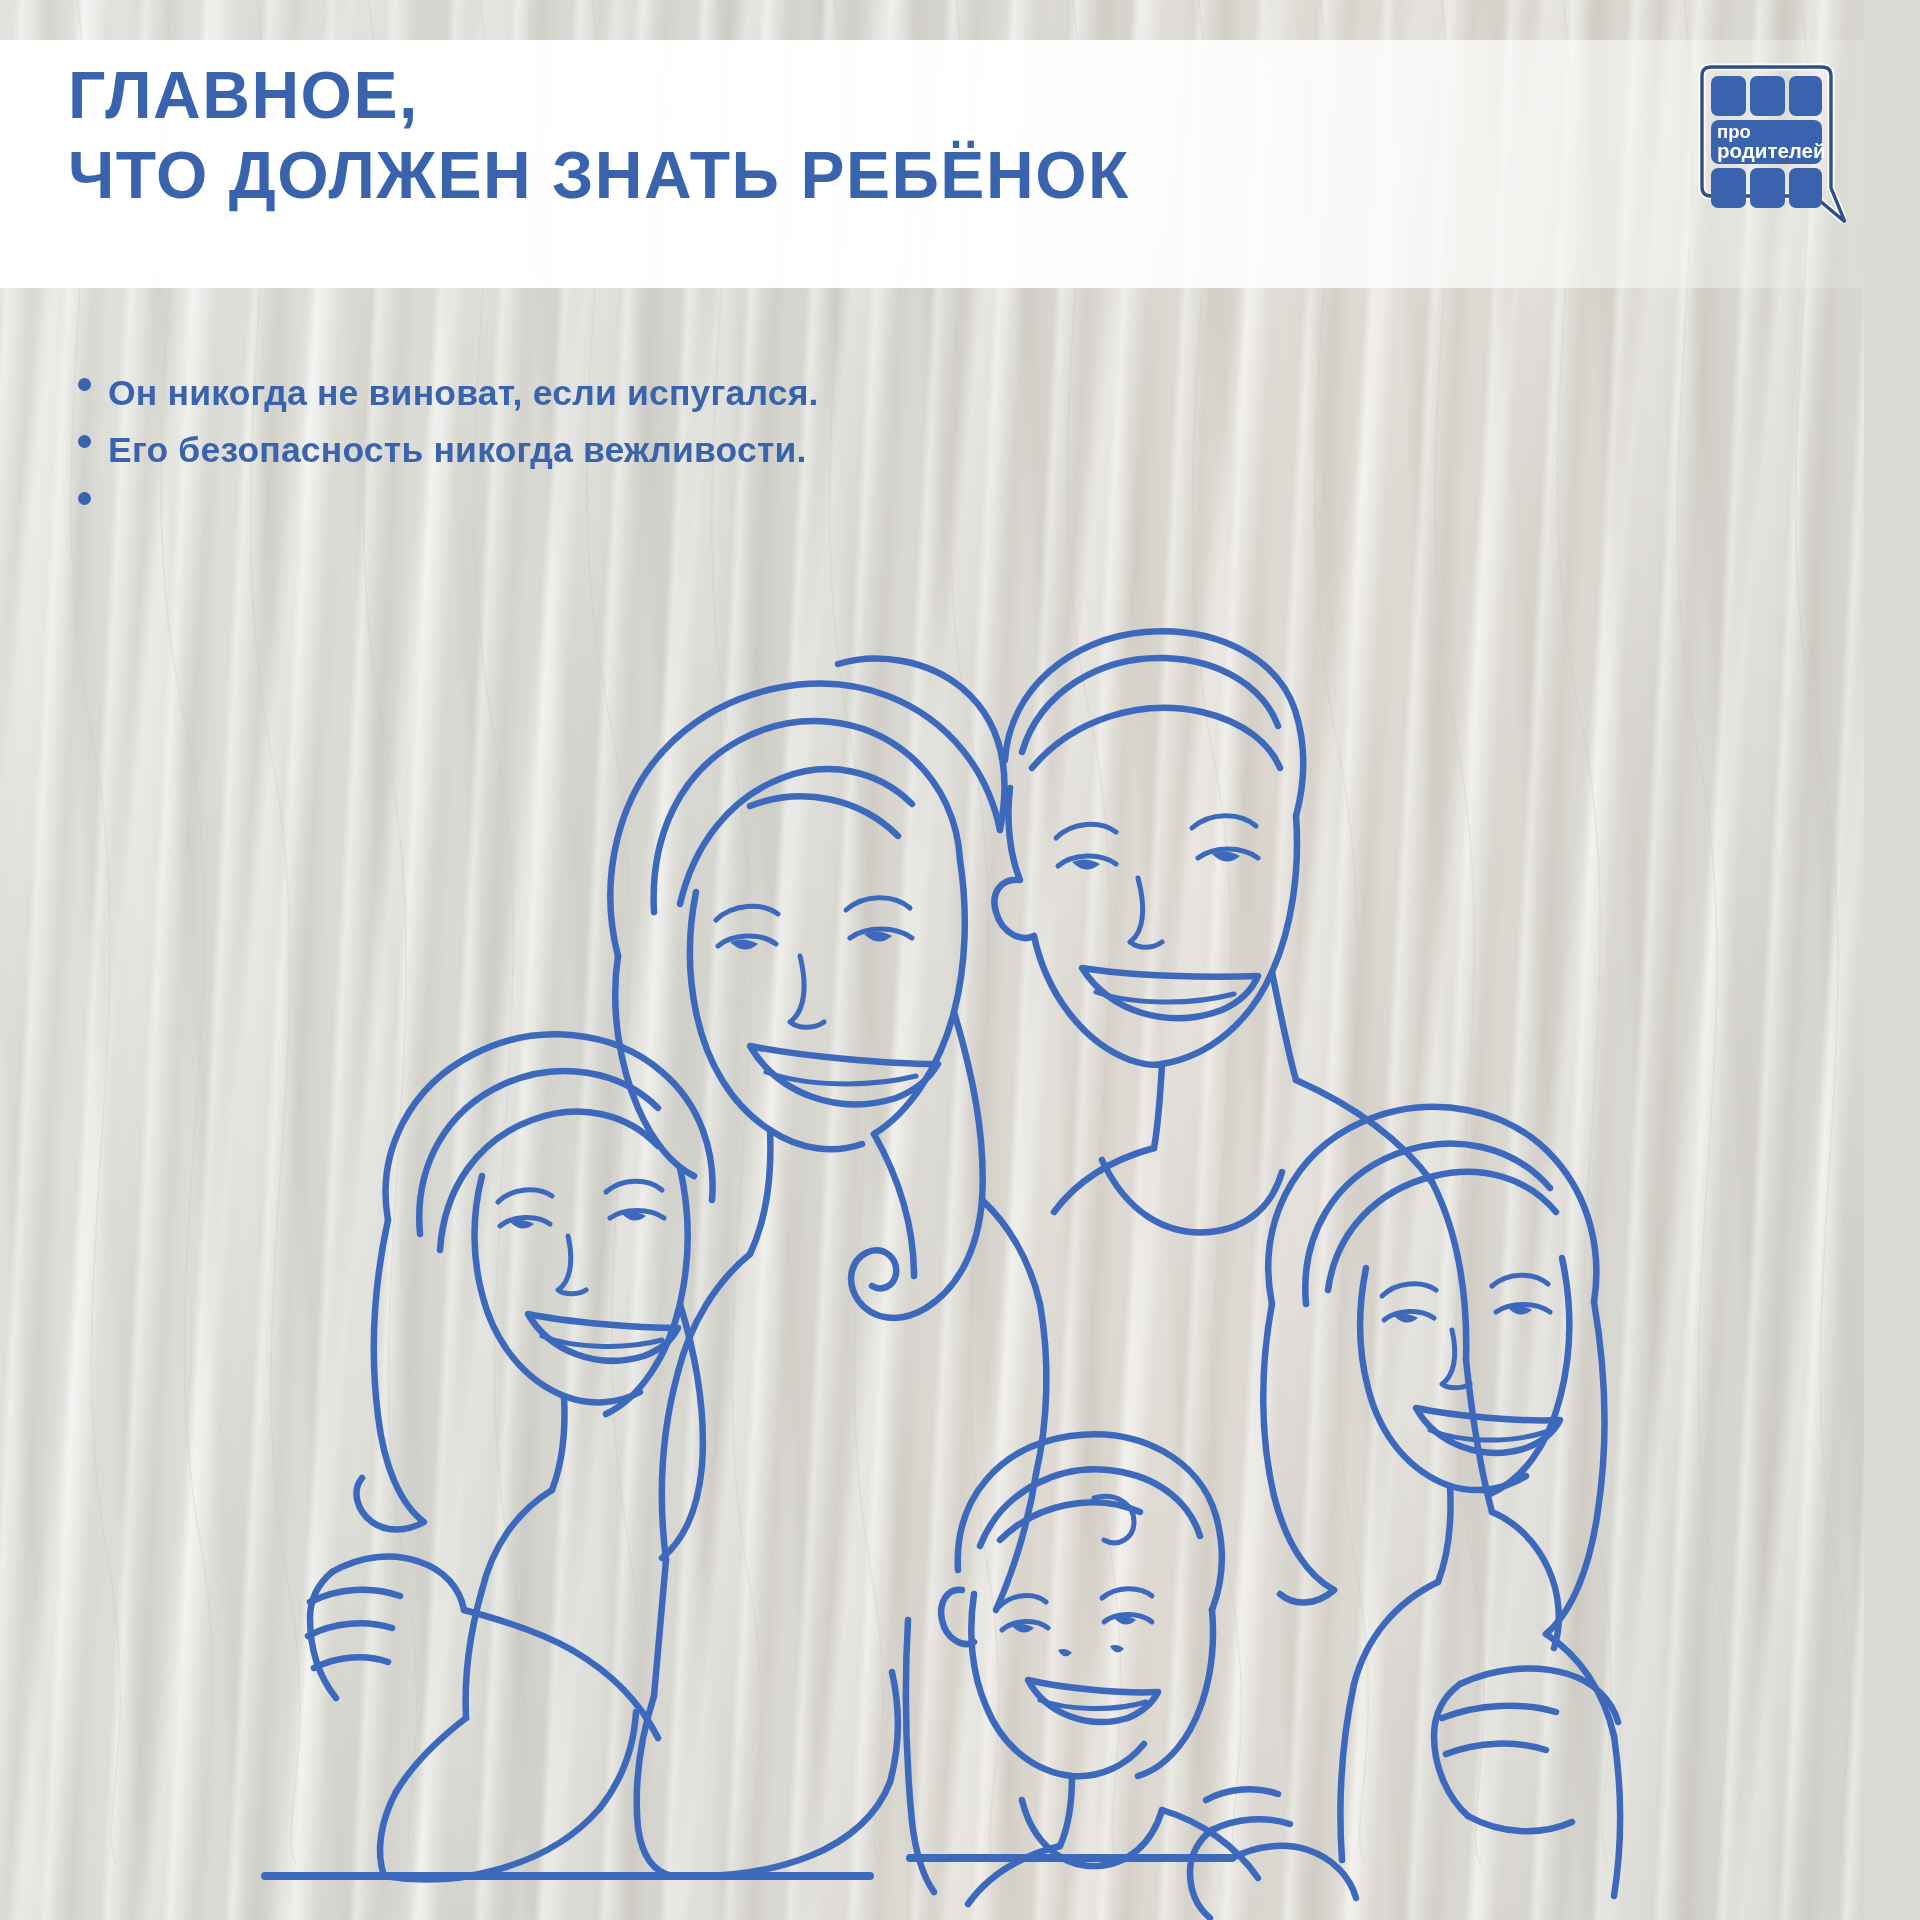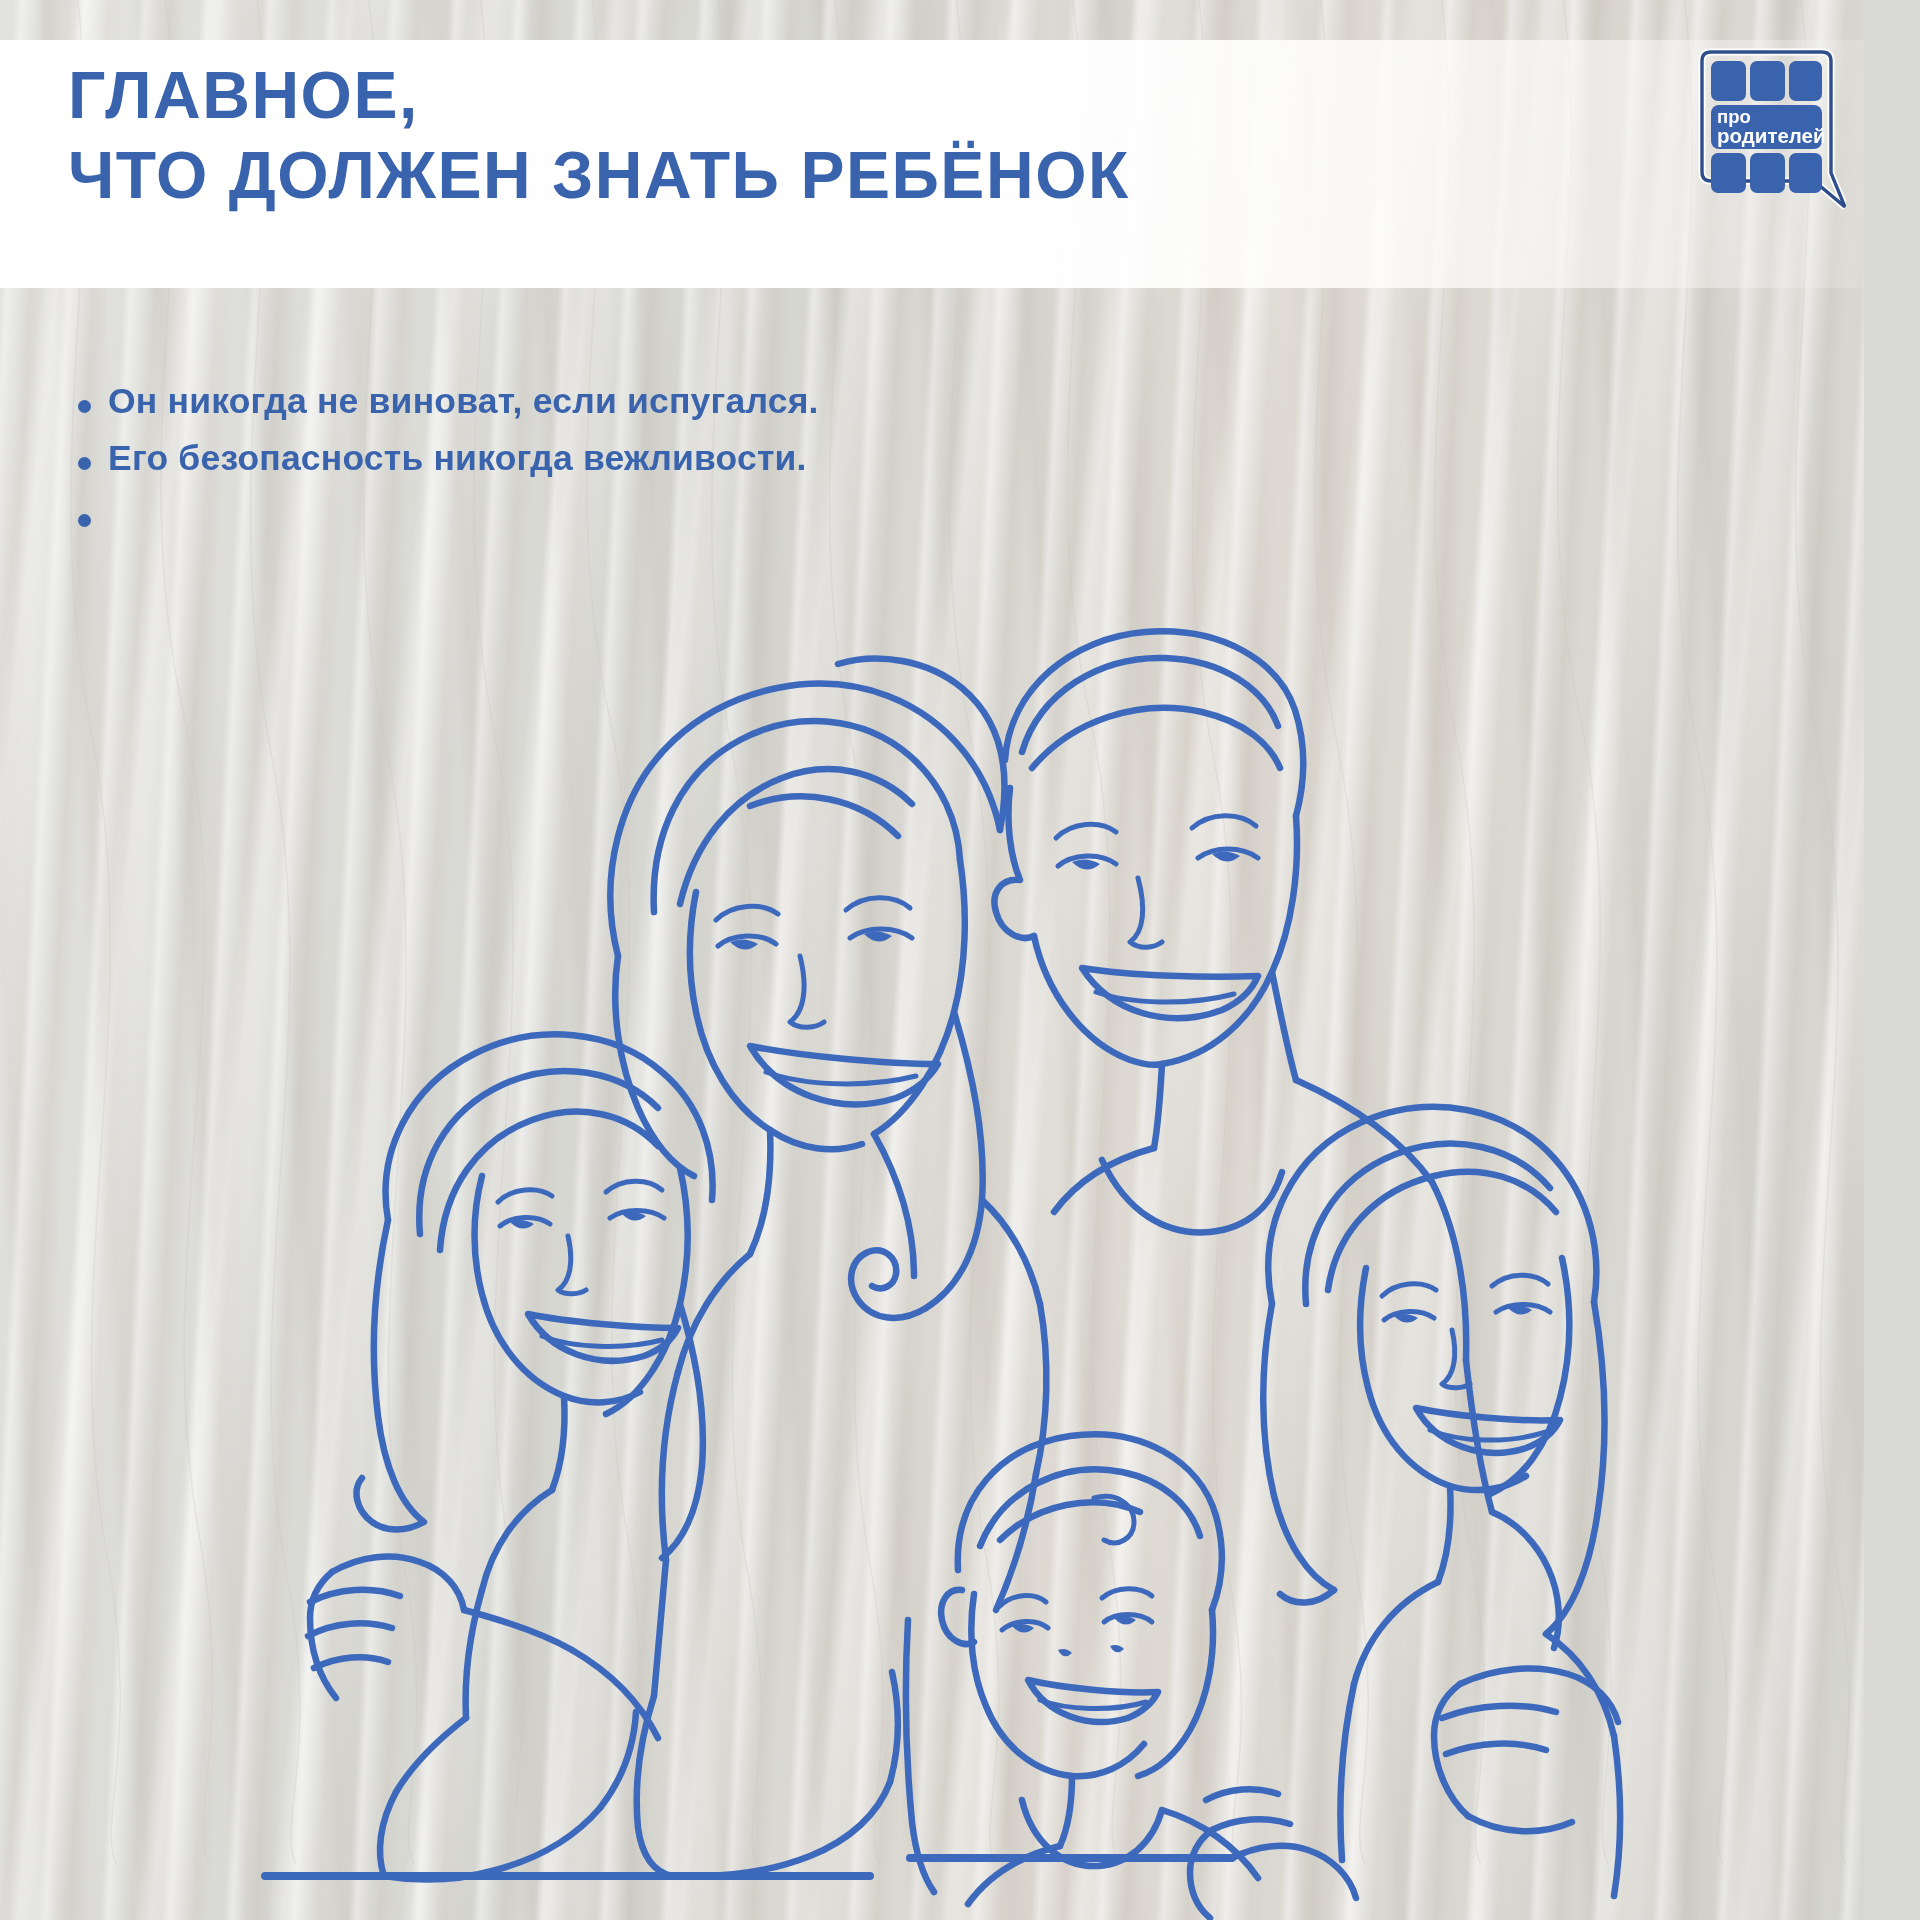--- a/index.html
+++ b/index.html
@@ -97,36 +97,36 @@
     letter-spacing: 1.5px;
     line-height: 80px;
     white-space: nowrap;
     text-transform: uppercase;
   }
 
   
   .logo {
     position: absolute;
     left: 1696px;
-    top: 47px;
+    top: 62px;
     width: 150px;
     height: 160px;
     z-index: 6;
   }
 
   
   .bullets {
     position: absolute;
     left: 78px;
     top: 365px;
     z-index: 4;
   }
   .bullet-row {
     display: flex;
-    align-items: flex-end;
+    align-items: center;
     height: 57px;
   }
   .bullet-dot {
     width: 13px;
     height: 13px;
     border-radius: 50%;
     background: #3a63ae;
     margin-right: 17px;
     flex: 0 0 auto;
     position: relative;

